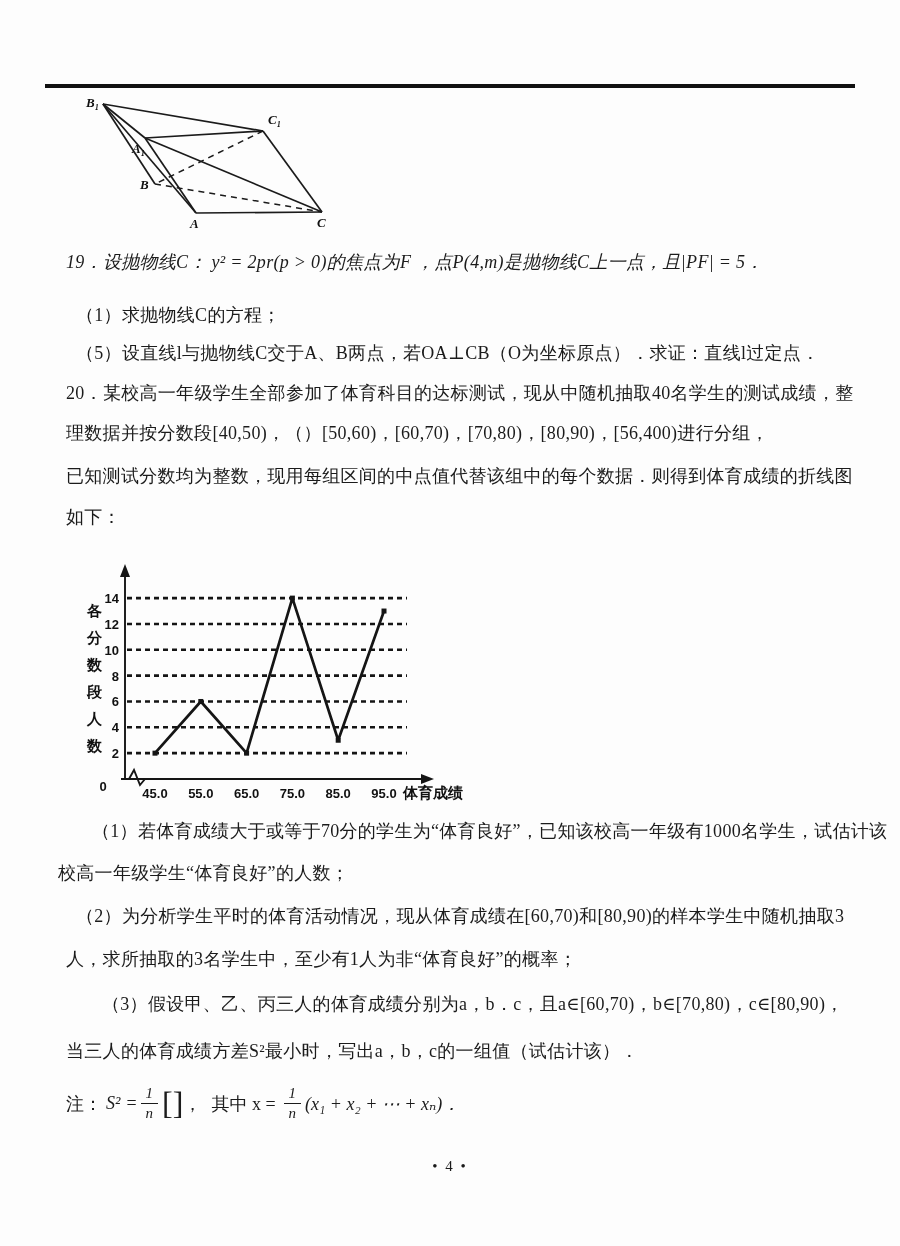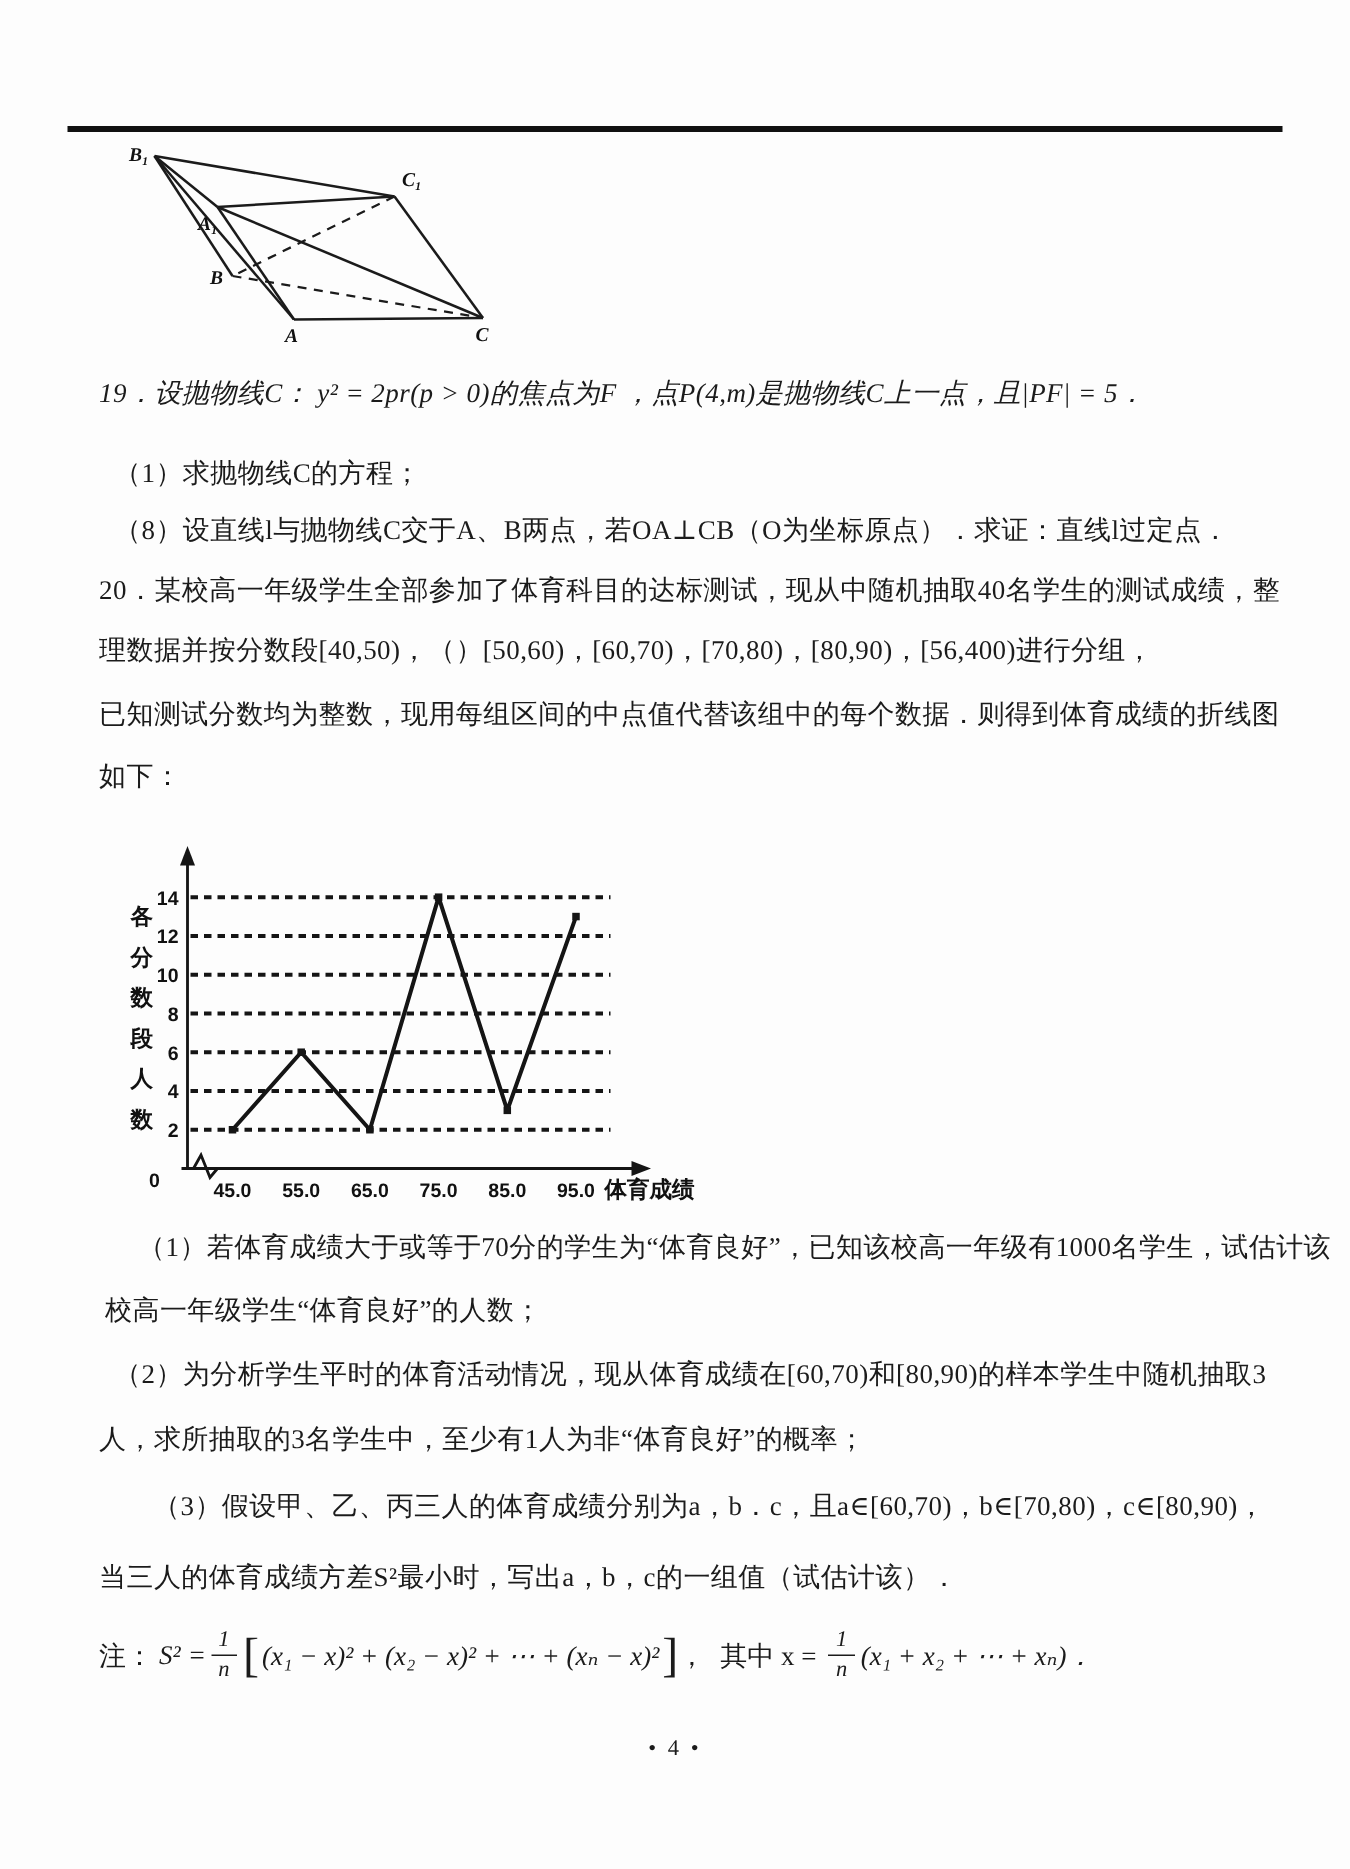--- a/index.html
+++ b/index.html
@@ -52,21 +52,21 @@
   <text class="vlabel" x="8" y="14">B₁</text>
   <text class="vlabel" x="190" y="31">C₁</text>
   <text class="vlabel" x="54" y="60">A₁</text>
   <text class="vlabel" x="62" y="96">B</text>
   <text class="vlabel" x="112" y="135">A</text>
   <text class="vlabel" x="239" y="134">C</text>
 </svg>
 
 <div class="line" style="left:66px;top:250px;font-style:italic;">19．设抛物线C： y² = 2pr(p &gt; 0)的焦点为F ，点P(4,m)是抛物线C上一点，且|PF| = 5．</div>
 <div class="line" style="left:76px;top:303px;">（1）求抛物线C的方程；</div>
-<div class="line" style="left:76px;top:341px;">（8）设直线l与抛物线C交于A、B两点，若OA⊥CB（O为坐标原点）．求证：直线l过定点．</div>
+<div class="line" style="left:76px;top:341px;">（5）设直线l与抛物线C交于A、B两点，若OA⊥CB（O为坐标原点）．求证：直线l过定点．</div>
 
 <div class="line" style="left:66px;top:381px;">20．某校高一年级学生全部参加了体育科目的达标测试，现从中随机抽取40名学生的测试成绩，整</div>
 <div class="line" style="left:66px;top:421px;">理数据并按分数段[40,50)，（）[50,60)，[60,70)，[70,80)，[80,90)，[56,400)进行分组，</div>
 <div class="line" style="left:66px;top:464px;">已知测试分数均为整数，现用每组区间的中点值代替该组中的每个数据．则得到体育成绩的折线图</div>
 <div class="line" style="left:66px;top:505px;text-align:center;">如下：</div>
 
 <svg id="chart-svg" style="position:absolute;left:85px;top:558px;" width="420" height="245" viewBox="0 0 420 245">
     <line x1="42" y1="195.16" x2="322" y2="195.16" class="grid"></line>
     <text x="34" y="200.16" text-anchor="end" class="tick">2</text>
     <line x1="42" y1="169.32" x2="322" y2="169.32" class="grid"></line>
@@ -103,36 +103,35 @@
     <polyline points="70,195.16 115.8,143.48000000000002 161.6,195.16 207.39999999999998,40.120000000000005 253.2,182.24 299,53.03999999999999" class="series"></polyline>
     <rect x="67.5" y="192.66" width="5" height="5" class="fillk"></rect>
     <rect x="113.3" y="140.98000000000002" width="5" height="5" class="fillk"></rect>
     <rect x="159.1" y="192.66" width="5" height="5" class="fillk"></rect>
     <rect x="204.89999999999998" y="37.620000000000005" width="5" height="5" class="fillk"></rect>
     <rect x="250.7" y="179.74" width="5" height="5" class="fillk"></rect>
     <rect x="296.5" y="50.53999999999999" width="5" height="5" class="fillk"></rect>
   </svg>
 
 <div class="line" style="left:92px;top:819px;">（1）若体育成绩大于或等于70分的学生为“体育良好”，已知该校高一年级有1000名学生，试估计该</div>
-<div class="line" style="left:70px;top:861px;">校高一年级学生“体育良好”的人数；</div>
+<div class="line" style="left:58px;top:861px;">校高一年级学生“体育良好”的人数；</div>
 <div class="line" style="left:76px;top:904px;">（2）为分析学生平时的体育活动情况，现从体育成绩在[60,70)和[80,90)的样本学生中随机抽取3</div>
 <div class="line" style="left:66px;top:947px;">人，求所抽取的3名学生中，至少有1人为非“体育良好”的概率；</div>
 <div class="line" style="left:76px;top:992px;margin-left:26px;">（3）假设甲、乙、丙三人的体育成绩分别为a，b．c，且a∈[60,70)，b∈[70,80)，c∈[80,90)，</div>
 <div class="line" style="left:66px;top:1039px;">当三人的体育成绩方差S²最小时，写出a，b，c的一组值（试估计该）．</div>
 
 <div class="note-row" style="left:66px;top:1086px;">
   <span>注：</span>
   <span class="mathit" style="margin:0 6px 0 4px;">S²</span>
   <span>=</span>
   <span class="frac">
     <span class="num">1</span>
     <span class="den">n</span>
   </span>
   <span class="bigbr">[</span>
-  <span class="mathit" style="margin:0 2px;">(x₁ − x)² + (x₂ − x)² + ⋯ + (xₙ − x)²</span>
   <span class="bigbr">]</span>
   <span>，</span>
   <span style="margin:0 4px 0 10px;">其中 x =</span>
   <span class="frac">
     <span class="num">1</span>
     <span class="den">n</span>
   </span>
   <span class="mathit">(x₁ + x₂ + ⋯ + xₙ)．</span>
 </div>
 

